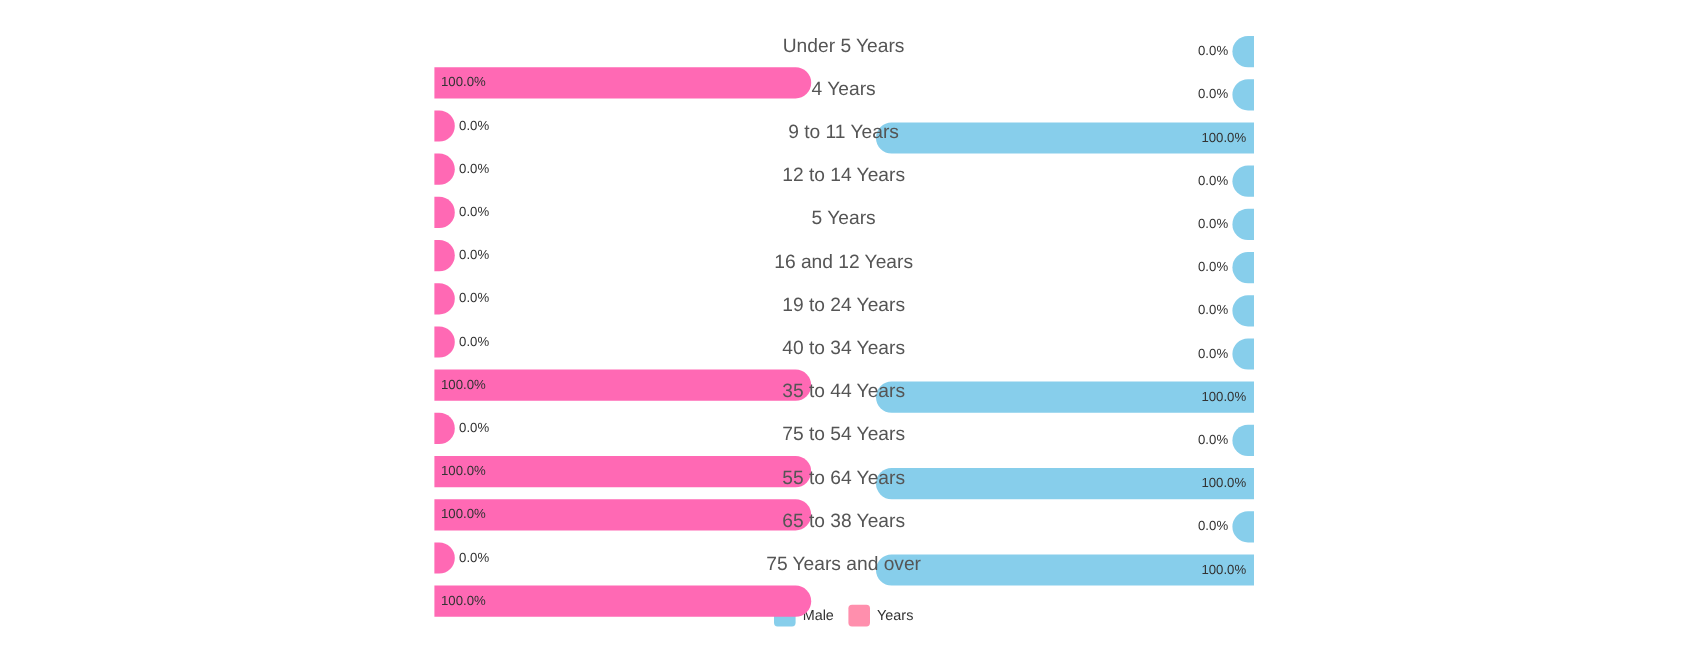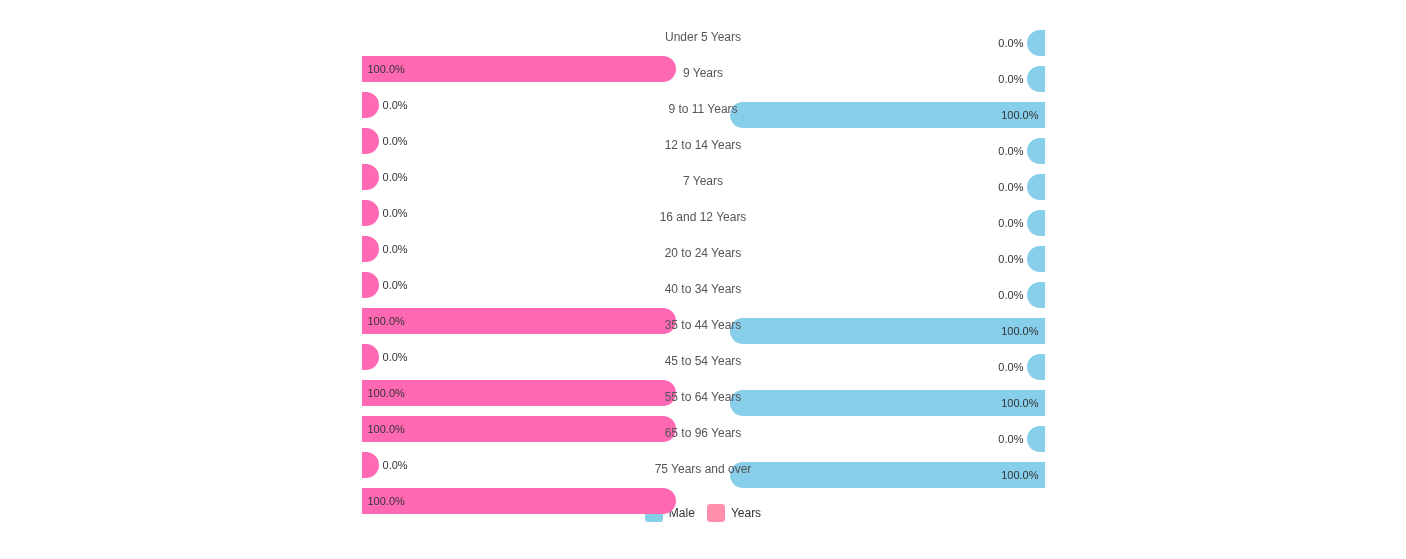--- a/index.html
+++ b/index.html
@@ -56,21 +56,21 @@
       align-items: center;
       justify-content: flex-start;
       height: 100%;
       position: relative;
     }
     .center-label {
       position: absolute;
       left: 50%;
       transform: translateX(-50%);
       z-index: 10;
-      font-size: 12px;
+      font-size: 16px;
       color: #555;
       white-space: nowrap;
       background: transparent;
       pointer-events: none;
       text-align: center;
     }
     .bar-male {
       height: 26px;
       background: #87CEEB;
       border-radius: 13px 0 0 13px;
@@ -142,21 +142,21 @@
           <div class="bar-female" style="width: 46%;">
             <span class="bar-label">100.0%</span>
           </div>
         </div>
       </div>
       <div class="bar-row">
         <div class="left-section">
           <span class="zero-label-left">0.0%</span>
           <div class="bar-male" style="width: 2.5%;"></div>
         </div>
-        <div class="center-label">9 Years</div>
+        <div class="center-label">4 Years</div>
         <div class="right-section">
           <div class="bar-female" style="width: 2.5%;"></div>
           <span class="zero-label-right">0.0%</span>
         </div>
       </div>
       <div class="bar-row">
         <div class="left-section">
           <div class="bar-male" style="width: 46%;">
             <span class="bar-label">100.0%</span>
           </div>
@@ -176,21 +176,21 @@
         <div class="right-section">
           <div class="bar-female" style="width: 2.5%;"></div>
           <span class="zero-label-right">0.0%</span>
         </div>
       </div>
       <div class="bar-row">
         <div class="left-section">
           <span class="zero-label-left">0.0%</span>
           <div class="bar-male" style="width: 2.5%;"></div>
         </div>
-        <div class="center-label">7 Years</div>
+        <div class="center-label">5 Years</div>
         <div class="right-section">
           <div class="bar-female" style="width: 2.5%;"></div>
           <span class="zero-label-right">0.0%</span>
         </div>
       </div>
       <div class="bar-row">
         <div class="left-section">
           <span class="zero-label-left">0.0%</span>
           <div class="bar-male" style="width: 2.5%;"></div>
         </div>
@@ -198,21 +198,21 @@
         <div class="right-section">
           <div class="bar-female" style="width: 2.5%;"></div>
           <span class="zero-label-right">0.0%</span>
         </div>
       </div>
       <div class="bar-row">
         <div class="left-section">
           <span class="zero-label-left">0.0%</span>
           <div class="bar-male" style="width: 2.5%;"></div>
         </div>
-        <div class="center-label">20 to 24 Years</div>
+        <div class="center-label">19 to 24 Years</div>
         <div class="right-section">
           <div class="bar-female" style="width: 2.5%;"></div>
           <span class="zero-label-right">0.0%</span>
         </div>
       </div>
       <div class="bar-row">
         <div class="left-section">
           <span class="zero-label-left">0.0%</span>
           <div class="bar-male" style="width: 2.5%;"></div>
         </div>
@@ -233,21 +233,21 @@
         <div class="right-section">
           <div class="bar-female" style="width: 2.5%;"></div>
           <span class="zero-label-right">0.0%</span>
         </div>
       </div>
       <div class="bar-row">
         <div class="left-section">
           <span class="zero-label-left">0.0%</span>
           <div class="bar-male" style="width: 2.5%;"></div>
         </div>
-        <div class="center-label">45 to 54 Years</div>
+        <div class="center-label">75 to 54 Years</div>
         <div class="right-section">
           <div class="bar-female" style="width: 46%;">
             <span class="bar-label">100.0%</span>
           </div>
         </div>
       </div>
       <div class="bar-row">
         <div class="left-section">
           <div class="bar-male" style="width: 46%;">
             <span class="bar-label">100.0%</span>
@@ -258,21 +258,21 @@
           <div class="bar-female" style="width: 46%;">
             <span class="bar-label">100.0%</span>
           </div>
         </div>
       </div>
       <div class="bar-row">
         <div class="left-section">
           <span class="zero-label-left">0.0%</span>
           <div class="bar-male" style="width: 2.5%;"></div>
         </div>
-        <div class="center-label">65 to 96 Years</div>
+        <div class="center-label">65 to 38 Years</div>
         <div class="right-section">
           <div class="bar-female" style="width: 2.5%;"></div>
           <span class="zero-label-right">0.0%</span>
         </div>
       </div>
       <div class="bar-row">
         <div class="left-section">
           <div class="bar-male" style="width: 46%;">
             <span class="bar-label">100.0%</span>
           </div>

